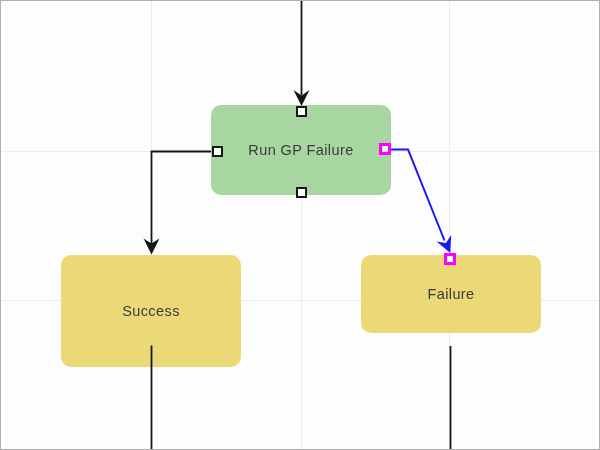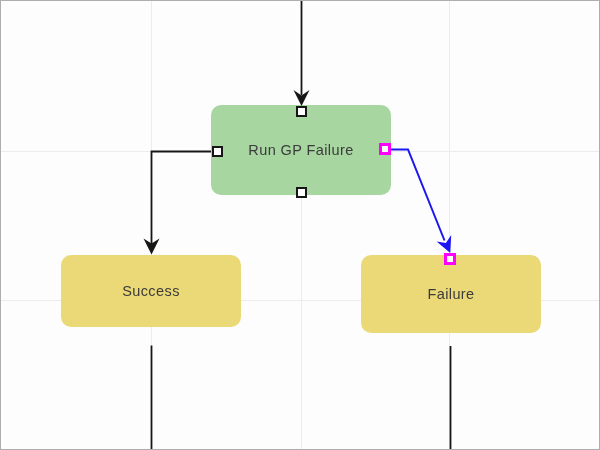--- a/index.html
+++ b/index.html
@@ -61,21 +61,21 @@
     <line x1="300.5" y1="0" x2="300.5" y2="450" stroke="#ececec" stroke-width="1"></line>
     <line x1="448.5" y1="0" x2="448.5" y2="450" stroke="#ececec" stroke-width="1"></line>
     <line x1="0" y1="150.5" x2="600" y2="150.5" stroke="#ececec" stroke-width="1"></line>
     <line x1="0" y1="299.5" x2="600" y2="299.5" stroke="#ececec" stroke-width="1"></line>
   </svg>
 
   <div class="node node-green" style="left:210px; top:104px; width:180px; height:90px;">
     <span>Run GP Failure</span>
   </div>
 
-  <div class="node node-yellow" style="left:60px; top:254px; width:180px; height:72px;">
+  <div class="node node-yellow" style="left:60px; top:254px; width:180px; height:112px;">
     <span>Success</span>
   </div>
 
   <div class="node node-yellow" style="left:360px; top:254px; width:180px; height:78px;">
     <span>Failure</span>
   </div>
 
   <svg class="layer connector-layer" viewBox="0 0 600 450">
 
     <path d="M300.5,0 V94" stroke="#161616" stroke-width="1.8" fill="none"></path>

